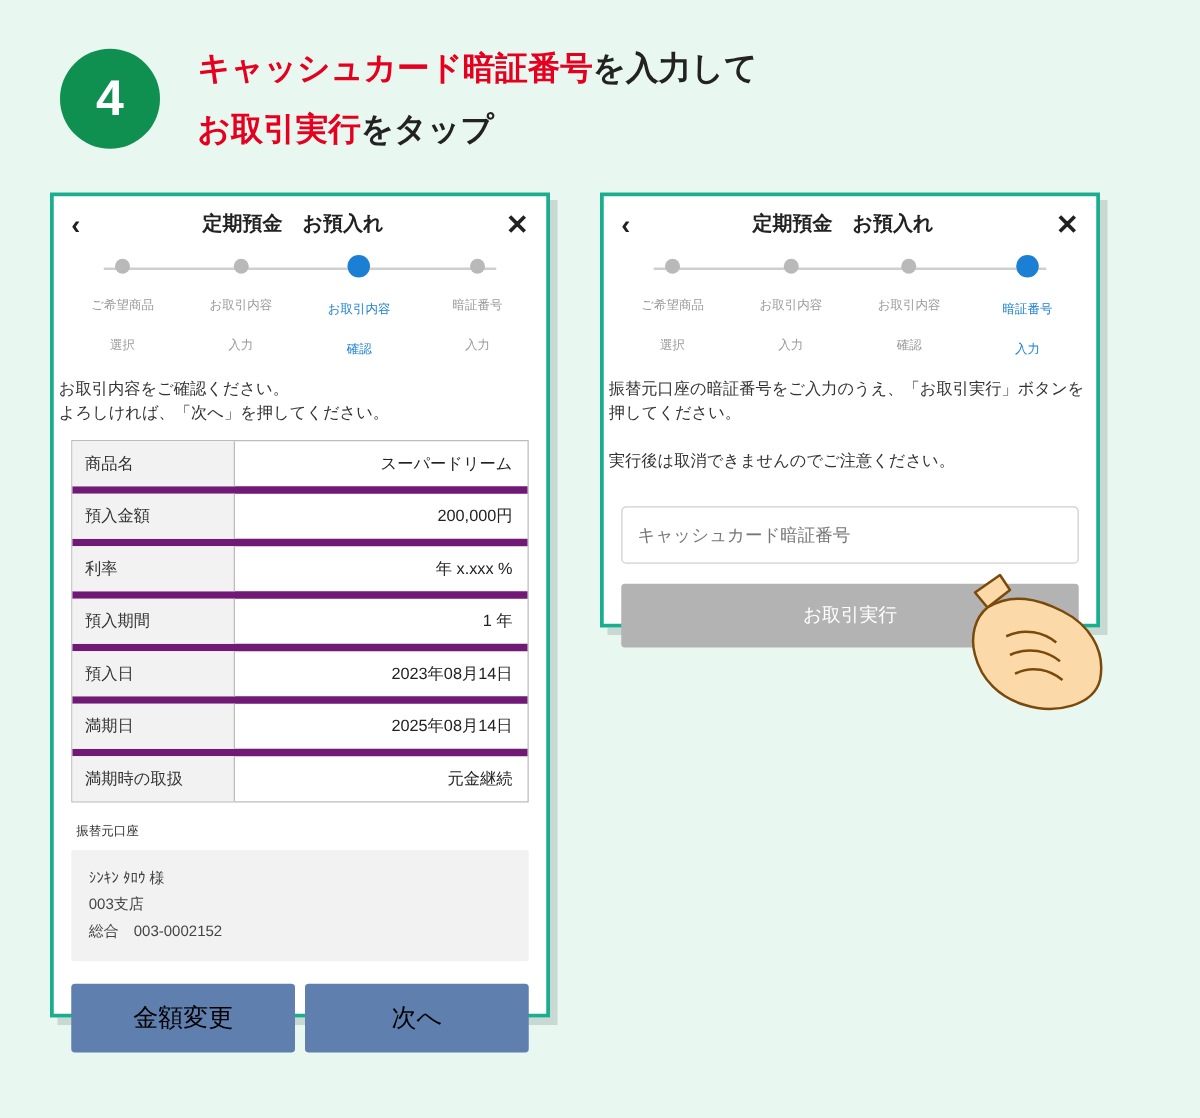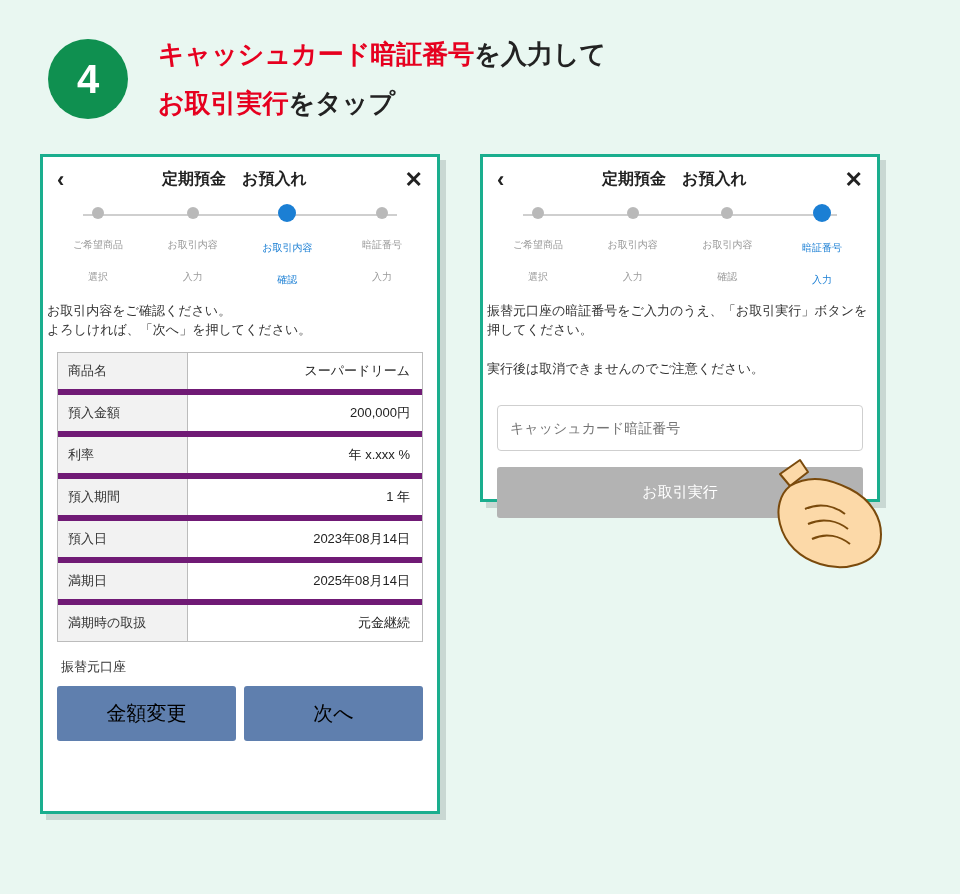--- a/index.html
+++ b/index.html
@@ -47,21 +47,21 @@
   .stepnode.active { color:#1b7fd4; }
 
   .helper { font-size: 13px; color:#333; padding: 4px 4px 8px; line-height:1.5; }
 
   .tbl { margin: 4px 14px 10px; border: 1px solid #bcbcbc; font-size: 13px; }
   .tbl .row { display:flex; border-bottom: 6px solid #701a75; }
   .tbl .row:last-child { border-bottom: none; }
   .tbl .lbl { background:#f2f2f2; width: 130px; padding: 9px 10px; color:#333; border-right:1px solid #bcbcbc;}
   .tbl .val { flex:1; padding: 9px 12px; text-align:right; color:#222; }
 
-  .sect-lbl { font-size: 13px; color:#333; padding: 6px 18px 6px; }
+  .sect-lbl { font-size: 10px; color:#333; padding: 6px 18px 6px; }
   .acct-box { margin: 2px 14px 14px; background:#f2f2f2; padding: 12px 14px;
               font-size: 12px; color:#444; border-radius:2px; line-height:1.8; }
 
   .btns { display:flex; gap:8px; padding: 4px 14px 14px; }
   .btns button { flex:1; background:#5f7fae; color:#000000; border:none; padding:14px 0;
                  font-size:20px; border-radius:3px; cursor:pointer; }
 
   .pin-input {
     margin: 18px 14px 16px; width: calc(100% - 28px); padding: 14px 12px;
     border: 1px solid #cfcfcf; border-radius:4px; font-size: 14px; color:#777;
@@ -141,20 +141,25 @@
       <div class="row">
           <div class="lbl">満期日</div>
           <div class="val">2025年08月14日</div>
         </div>
       <div class="row">
           <div class="lbl">満期時の取扱</div>
           <div class="val">元金継続</div>
         </div>
     </div>
     <div class="sect-lbl">振替元口座</div>
+    <div class="acct-box">
+      <div>ｼﾝｷﾝ ﾀﾛｳ 様</div>
+      <div>003支店</div>
+      <div>総合　003-0002152</div>
+    </div>
     <div class="btns">
       <button>金額変更</button>
       <button>次へ</button>
     </div>
   </div>
 
   <div style="position:relative">
     <div class="phone phone-2">
       <div class="phone-top">
         <span class="chev">‹</span>

